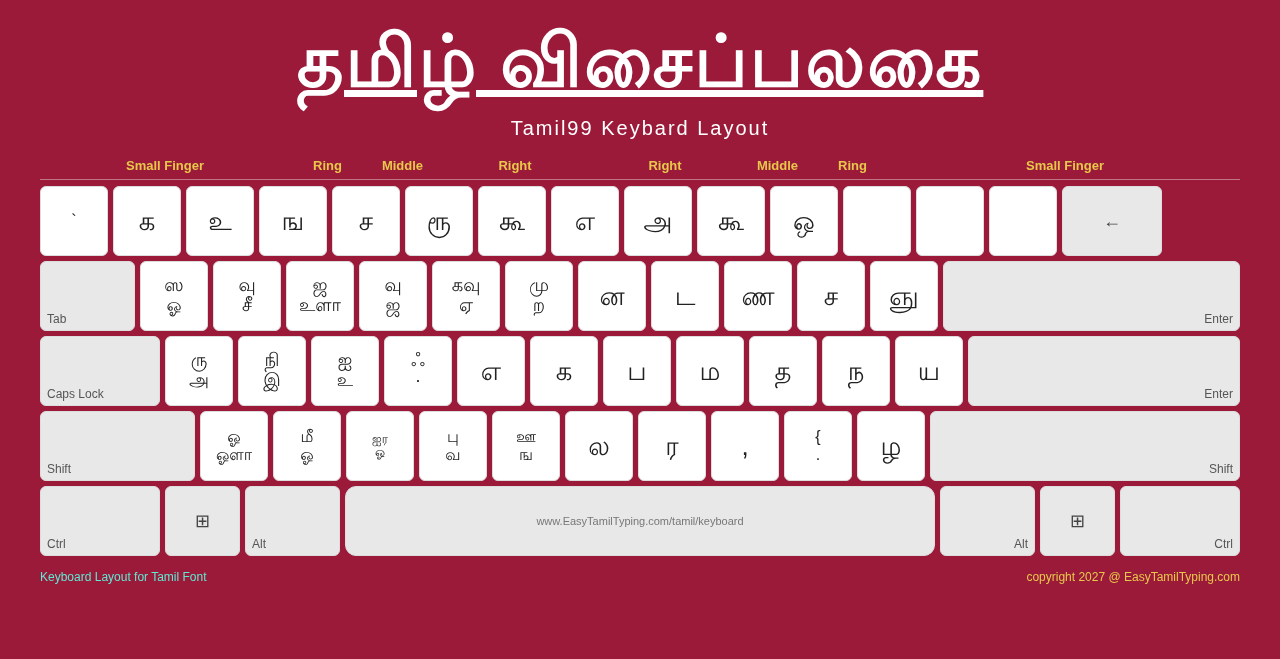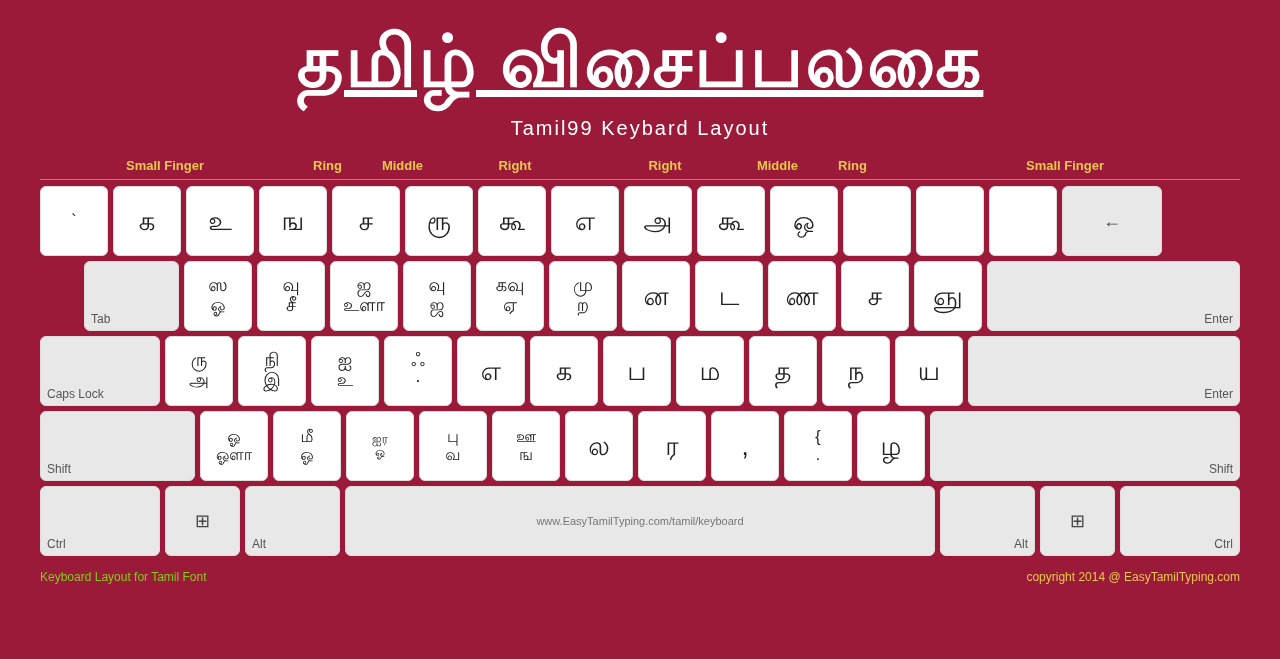--- a/index.html
+++ b/index.html
@@ -87,21 +87,21 @@
     }
     .row1-key { min-width: 68px; }
     .footer {
       display: flex;
       justify-content: space-between;
       width: 100%;
       max-width: 1200px;
       margin-top: 14px;
     }
     .footer-left {
-      color: #84cc16;
+      color: #5eead4;
       font-size: 12px;
     }
     .footer-right {
       color: #e8c84a;
       font-size: 12px;
     }
     
     .fl-container {
       display: flex;
       width: 100%;
@@ -183,21 +183,21 @@
       </div>
       <div class="key row1-key">
         <span class="tamil-char"></span>
       </div>
       <div class="key row1-key key-special" style="min-width:100px;">
         <span class="backspace-arrow">←</span>
       </div>
     </div>
 
     <div class="keyboard-row">
-      <div class="key key-special" style="min-width:95px;margin-left:44px;">
+      <div class="key key-special" style="min-width:95px;">
         <span class="key-label">Tab</span>
       </div>
       <div class="key row1-key">
         <span class="tamil-char-small" style="font-size:18px;">ஸ<br>ஓ</span>
       </div>
       <div class="key row1-key">
         <span class="tamil-char-small" style="font-size:18px;">வு<br>சீ</span>
       </div>
       <div class="key row1-key">
         <span class="tamil-char-small" style="font-size:18px;">ஜ<br>உளா</span>
@@ -315,33 +315,33 @@
     <div class="keyboard-row">
       <div class="key key-special" style="min-width:120px;">
         <span class="key-label">Ctrl</span>
       </div>
       <div class="key key-special" style="min-width:75px;">
         <span style="font-size:18px;">⊞</span>
       </div>
       <div class="key key-special" style="min-width:95px;">
         <span class="key-label">Alt</span>
       </div>
-      <div class="key key-special" style="flex:1;">
+      <div class="key key-special" style="flex:1;border-radius:11px;">
         <span style="font-size:11px; color:#777;">www.EasyTamilTyping.com/tamil/keyboard</span>
       </div>
       <div class="key key-special" style="min-width:95px;">
         <span class="key-label-right">Alt</span>
       </div>
       <div class="key key-special" style="min-width:75px;">
         <span style="font-size:18px;">⊞</span>
       </div>
       <div class="key key-special" style="min-width:120px;">
         <span class="key-label-right">Ctrl</span>
       </div>
     </div>
 
   </div>
 </div>
 
 <div class="footer">
   <span class="footer-left">Keyboard Layout for Tamil Font</span>
-  <span class="footer-right">copyright 2014 @ EasyTamilTyping.com</span>
+  <span class="footer-right">copyright 2027 @ EasyTamilTyping.com</span>
 </div>
 
 </body></html>

